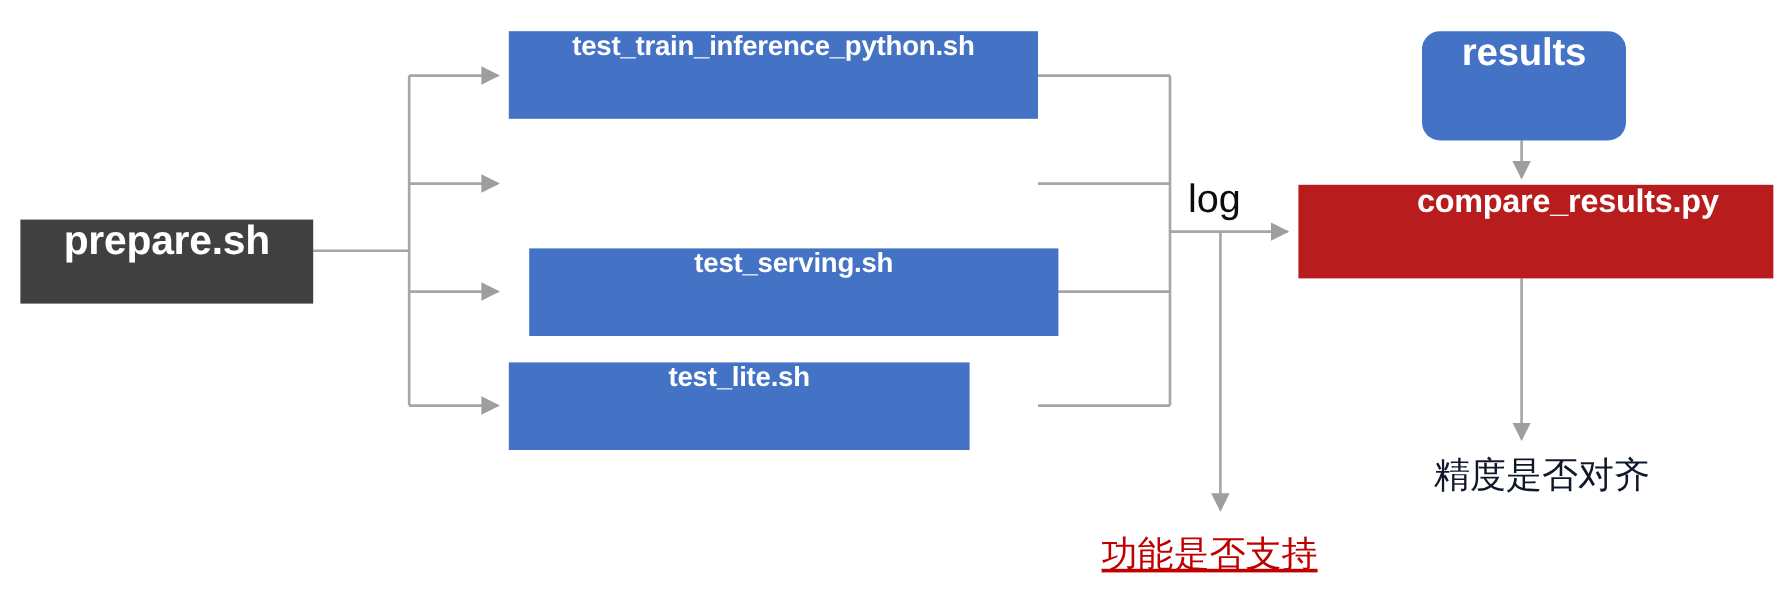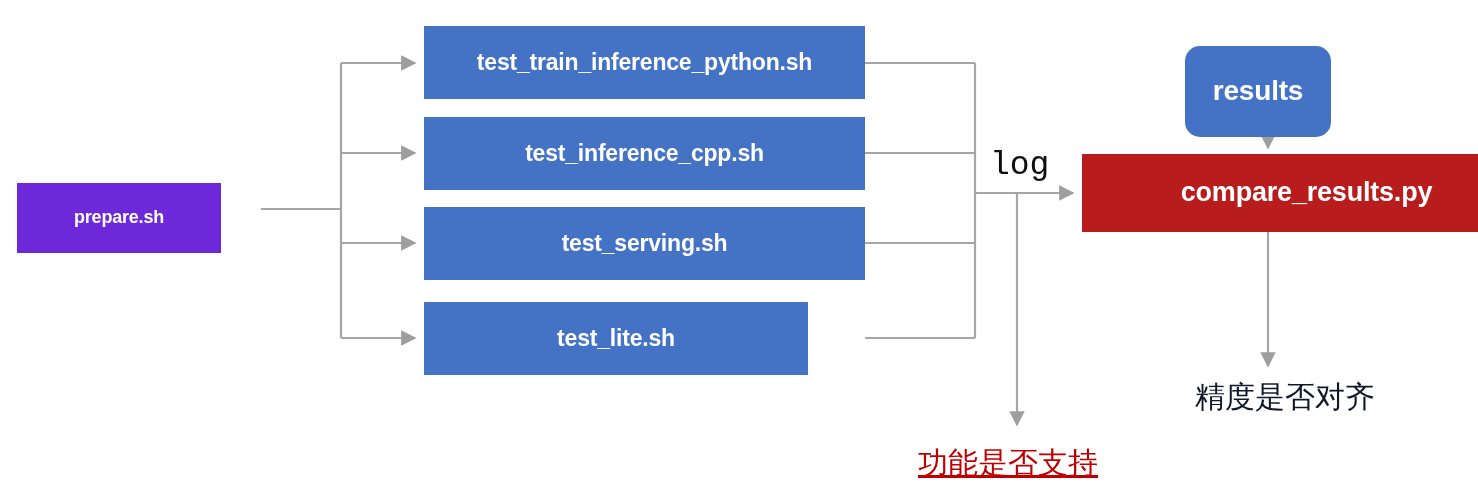--- a/index.html
+++ b/index.html
@@ -22,21 +22,21 @@
     position: absolute;
     left: 0;
     top: 0;
     width: 1478px;
     height: 498px;
     pointer-events: none;
   }
   .node {
     position: absolute;
     display: flex;
-    align-items: center;
+    align-items: flex-start;
     justify-content: center;
     box-sizing: border-box;
     color: #ffffff;
     font-weight: bold;
     letter-spacing: -0.2px;
     text-align: center;
     line-height: 1.1;
     user-select: none;
   }
   .node-rect {
@@ -44,21 +44,20 @@
   }
   .node-round {
     border-radius: 15px;
   }
   .edge-label {
     position: absolute;
     color: #0d0d0d;
     font-weight: 400;
     white-space: nowrap;
     line-height: 1;
-    font-family: Liberation Mono, monospace;
   }
   .note-red {
     position: absolute;
     font-weight: 400;
     white-space: nowrap;
     line-height: 1;
     font-family: "DejaVu Sans", "Liberation Sans", sans-serif;
   }
 </style>
 </head>
@@ -92,41 +91,38 @@
       <path d="M 975 193 L 1073 193" marker-end="url(#arrowGray)"></path>
 
       <path d="M 1017 193 L 1017 425" marker-end="url(#arrowGray)"></path>
 
       <path d="M 1268 117 L 1268 148" marker-end="url(#arrowGray)"></path>
 
       <path d="M 1268 232 L 1268 366" marker-end="url(#arrowGray)"></path>
     </g>
   </svg>
 
-  <div class="node node-rect" style="left:17px; top:183px; width:204px; height:70px; background:#6d28d9; font-size:18px;">
+  <div class="node node-rect" style="left:17px; top:183px; width:244px; height:70px; background:#404040; font-size:34px;">
     <span>prepare.sh</span>
   </div>
 
   <div class="node node-rect" style="left:424px; top:26px; width:441px; height:73px; background:#4472C4; font-size:23px;">
     <span>test_train_inference_python.sh</span>
   </div>
 
-  <div class="node node-rect" style="left:424px; top:117px; width:441px; height:73px; background:#4472C4; font-size:23px;">
-    <span>test_inference_cpp.sh</span>
-  </div>
 
-  <div class="node node-rect" style="left:424px; top:207px; width:441px; height:73px; background:#4472C4; font-size:23px;">
+  <div class="node node-rect" style="left:441px; top:207px; width:441px; height:73px; background:#4472C4; font-size:23px;">
     <span>test_serving.sh</span>
   </div>
 
   <div class="node node-rect" style="left:424px; top:302px; width:384px; height:73px; background:#4472C4; font-size:23px;">
     <span>test_lite.sh</span>
   </div>
 
-  <div class="node node-round" style="left:1185px; top:26px; width:146px; height:91px; background:#4472C4; font-size:28px;margin-top:20px;">
+  <div class="node node-round" style="left:1185px; top:26px; width:170px; height:91px; background:#4472C4; font-size:32px;">
     <span>results</span>
   </div>
 
   <div class="node node-rect" style="left:1082px; top:154px; width:449px; height:78px; background:#b91c1c; font-size:27px;">
     <span>compare_results.py</span>
   </div>
 
   <div class="edge-label" style="left:990px; top:149px; font-size:33px; color:#0D0D0D;">log</div>
 
   <div class="note-red" style="left:918px; top:448px; font-size:30px; color:#C00000;text-decoration:underline;">功能是否支持</div>

